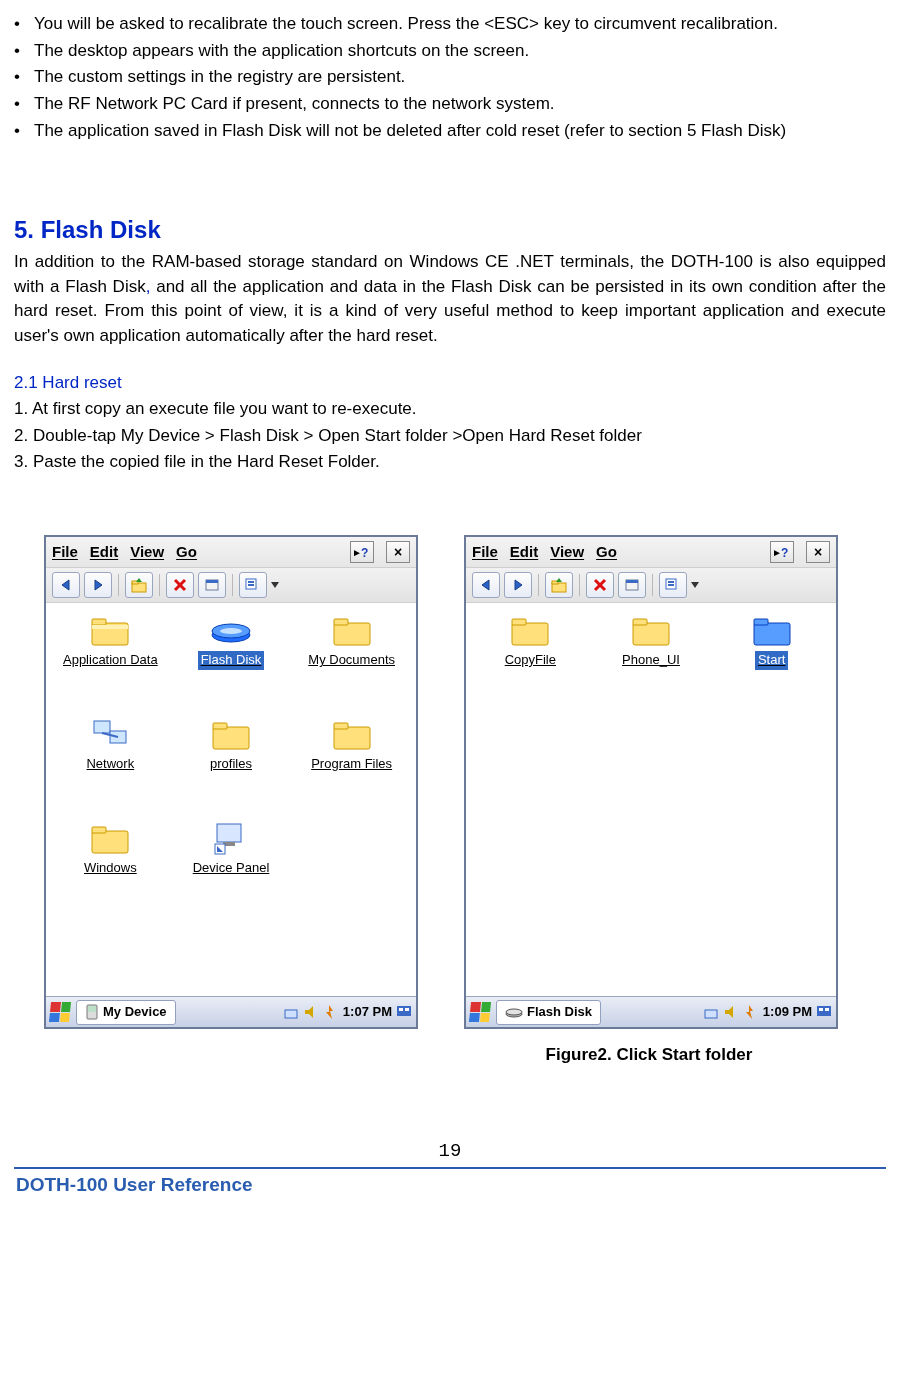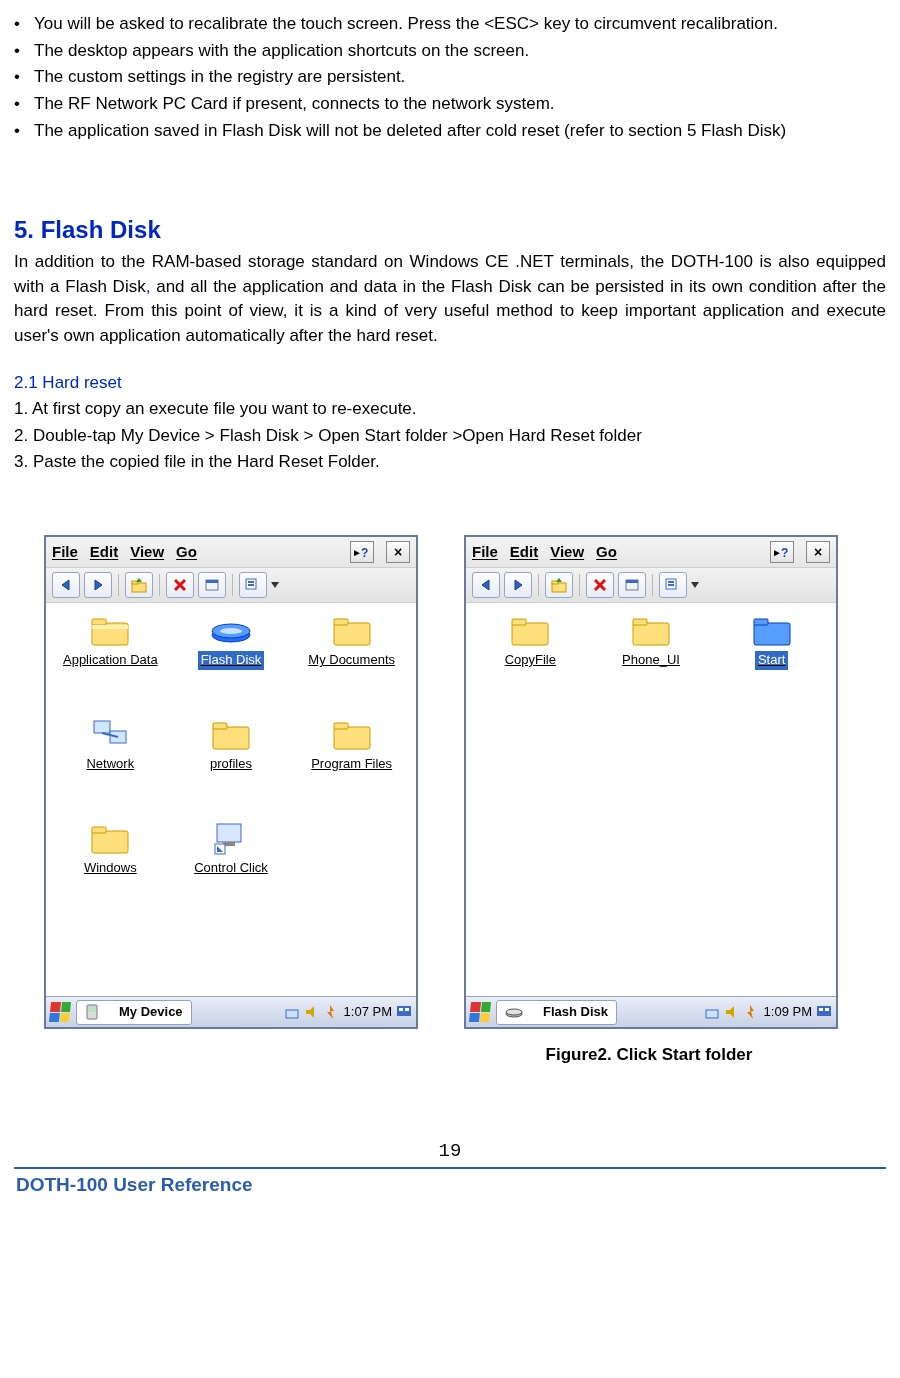--- a/index.html
+++ b/index.html
@@ -144,23 +144,23 @@
   .startflag div:nth-child(1){background:#d33;}
   .startflag div:nth-child(2){background:#3a3;}
   .startflag div:nth-child(3){background:#37d;}
   .startflag div:nth-child(4){background:#fc3;}
   .tasklbl {
     border: 1px solid #93a0c0;
     border-radius: 3px;
     background: #fff;
     padding: 2px 8px;
     font-weight: bold;
-    display:flex;align-items:center;gap:20px;
-  }
-  .tray { margin-left: auto; display:flex; align-items:center; gap:4px; font-weight:normal;}
+    display:flex;align-items:center;gap:4px;
+  }
+  .tray { margin-left: auto; display:flex; align-items:center; gap:4px; font-weight:bold;}
   .trayico { width:16px;height:16px; }
   .caption {
     text-align: center;
     font-weight: bold;
     font-size: 17px;
     margin-top: 14px;
   }
   .pnum { text-align: center; font-family: Liberation Mono, monospace; font-size: 19px; margin-top: 70px; }
   .footerline { border-top: 2px solid #2a5db0; margin-top: 2px; }
   .footer { color: #2a5db0; font-weight: bold; font-size: 19px; padding: 2px 0 6px 2px;}
@@ -324,21 +324,21 @@
           </div>
         <div class="item">
             <div class="ico">
               <svg width="36" height="36">
                 <rect x="4" y="4" width="24" height="18" fill="#d8e6ff" stroke="#3a6ac5"></rect>
                 <rect x="10" y="22" width="12" height="4" fill="#888"></rect>
                 <rect x="2" y="24" width="10" height="10" fill="#fff" stroke="#3a6ac5"></rect>
                 <polygon points="4,26 10,32 4,32" fill="#3a6ac5"></polygon>
               </svg>
             </div>
-            <div class="lbl">Control Click</div>
+            <div class="lbl">Device Panel</div>
           </div>
       </div>
       <div class="taskbar">
         <div class="startflag">
             <div></div>
             <div></div>
             <div></div>
             <div></div>
           </div>
         <div class="tasklbl">

